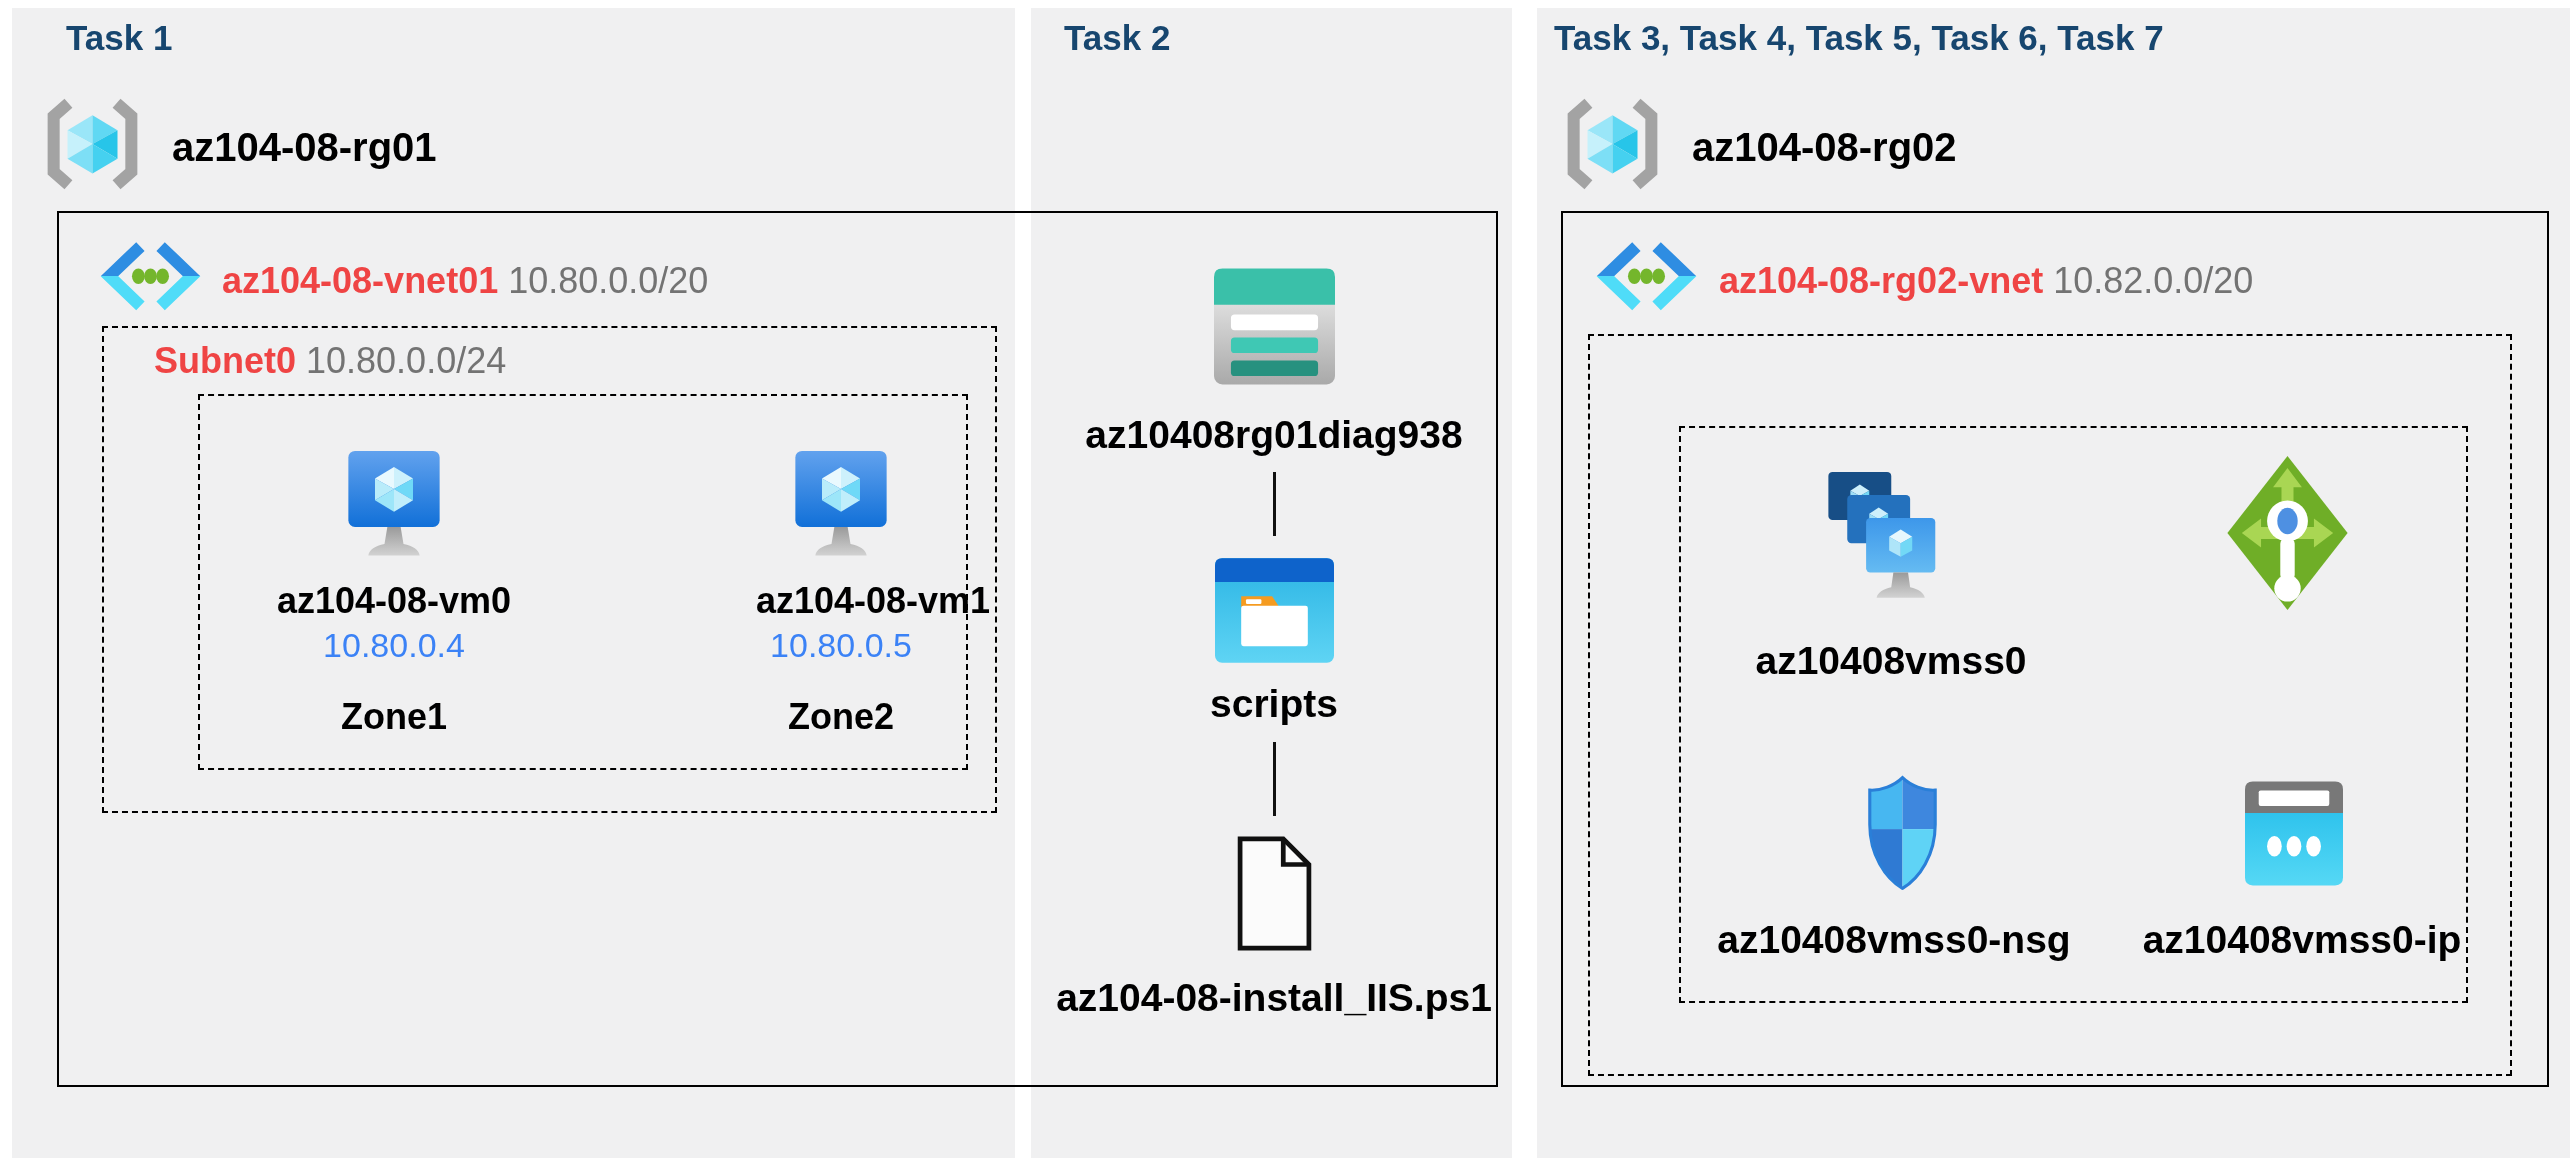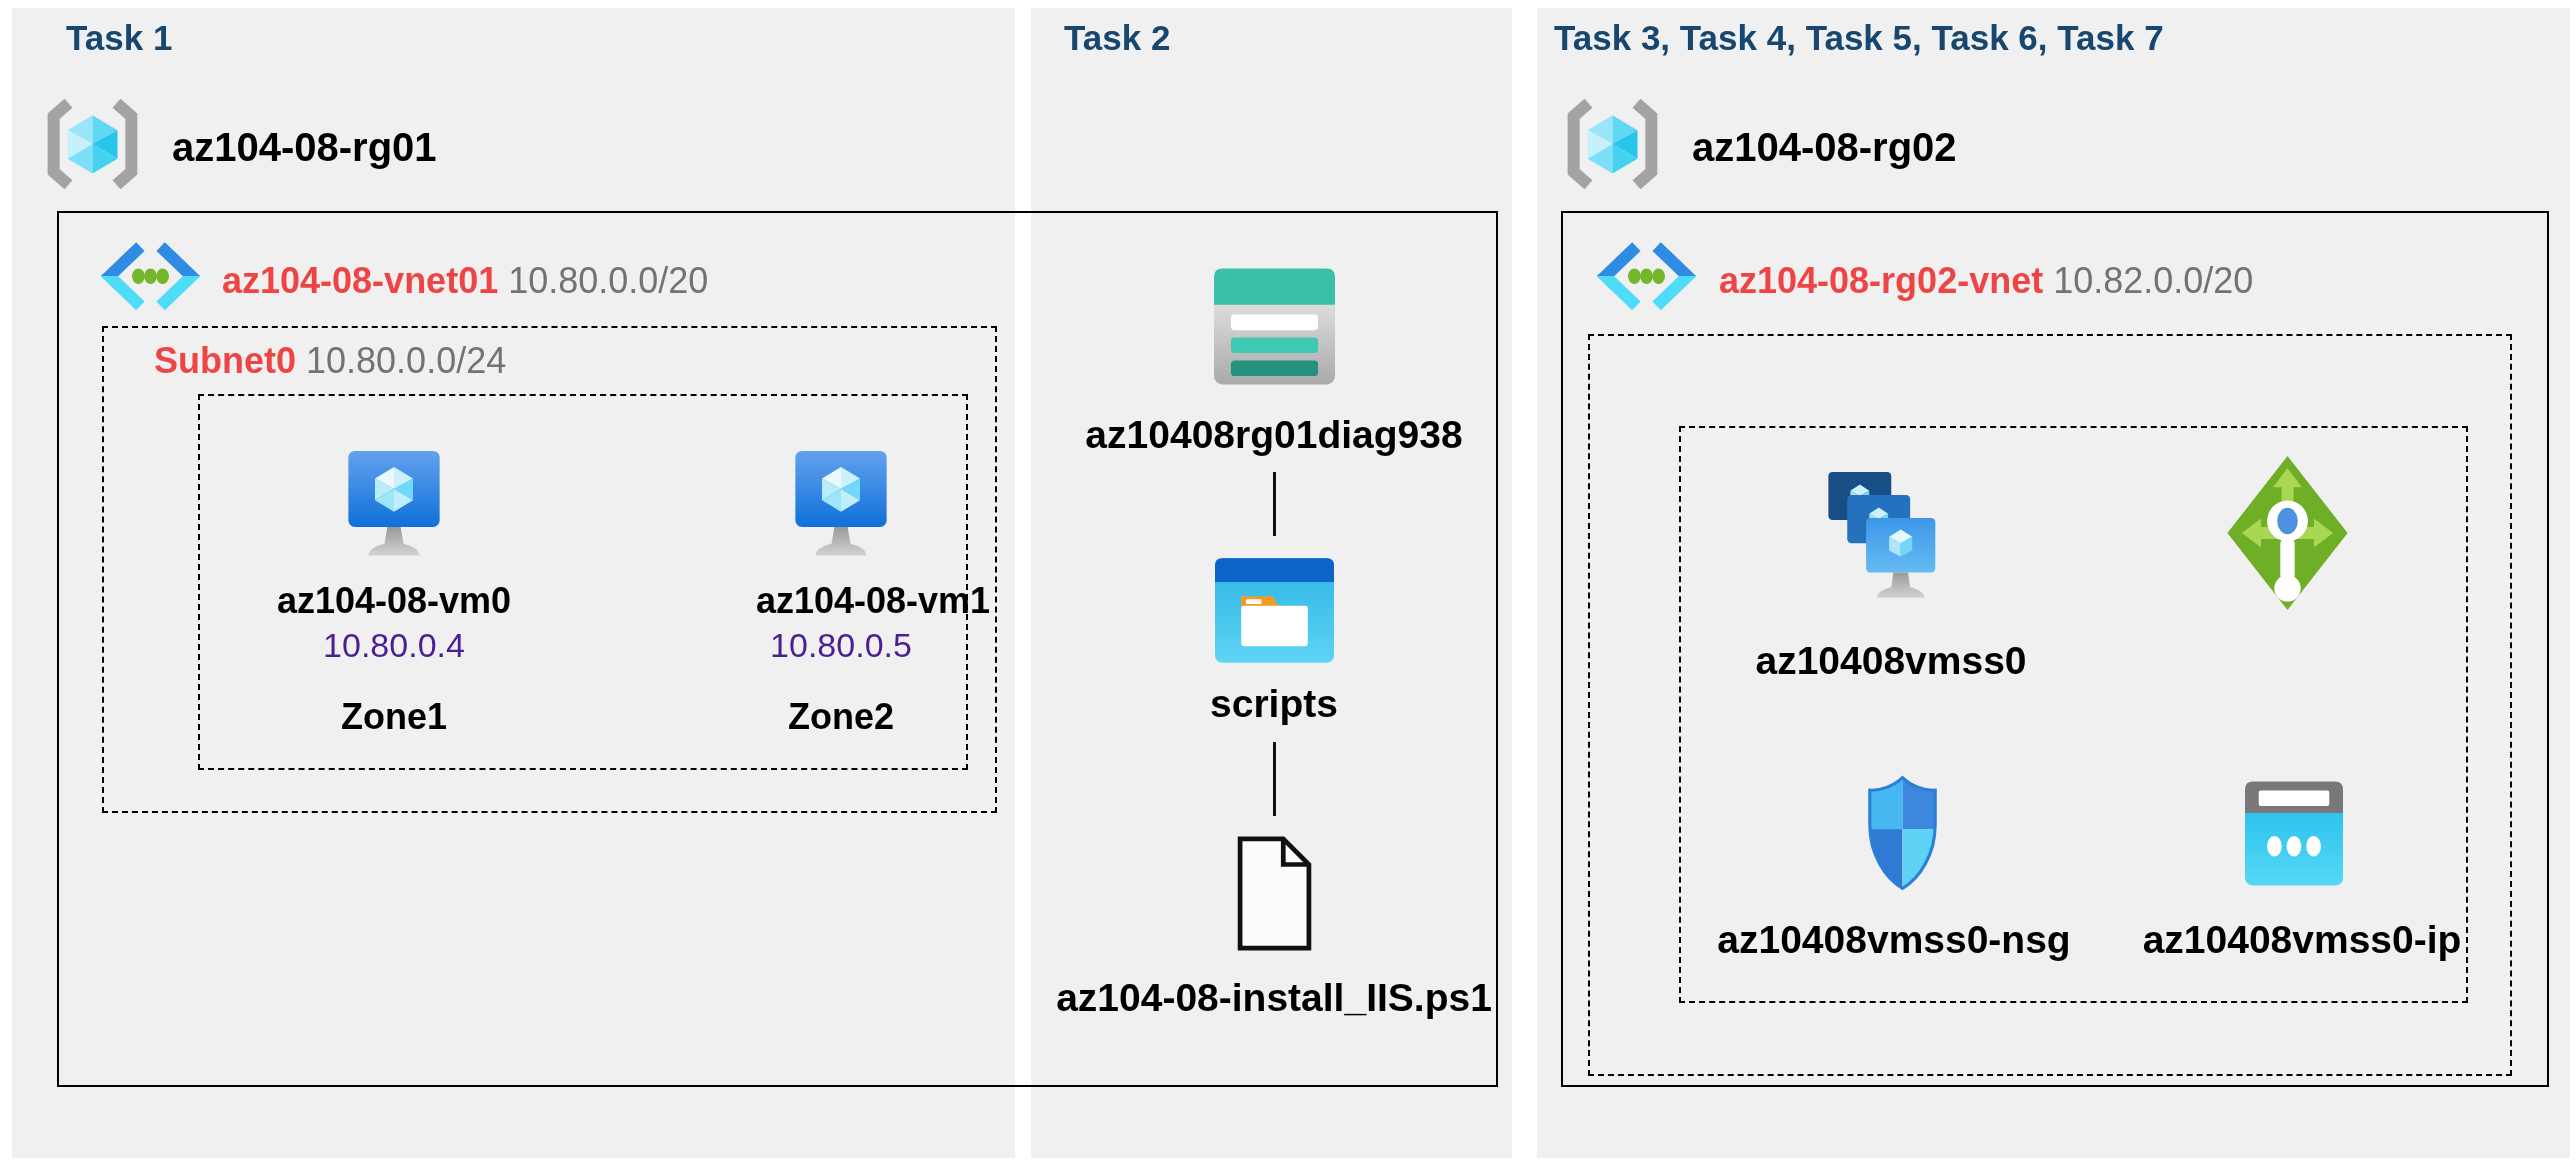--- a/index.html
+++ b/index.html
@@ -10,21 +10,21 @@
   .panel{position:absolute;top:8px;height:1150px;background:#f0f0f1;}
   .task-title{position:absolute;font-size:35px;font-weight:bold;color:#17466f;white-space:nowrap;}
   .solid-box{position:absolute;border:2.7px solid #000;box-sizing:border-box;}
   .dashed-box{position:absolute;border:2.7px dashed #000;box-sizing:border-box;}
   .lbl{position:absolute;white-space:nowrap;}
   .b{font-weight:bold;color:#ef4444;}
   .r{font-weight:normal;color:#737373;}
   .name-60{font-size:40px;font-weight:bold;}
   .row-54{font-size:36px;}
   .vm-name{font-size:36px;font-weight:bold;transform:translateX(-50%);}
-  .vm-ip{font-size:34px;font-weight:normal;color:#4c1d95;transform:translateX(-50%);}
+  .vm-ip{font-size:34px;font-weight:normal;color:#3b82f6;transform:translateX(-50%);}
   .vm-zone{font-size:36px;font-weight:bold;transform:translateX(-50%);}
   .c-label{font-size:39px;font-weight:bold;transform:translateX(-50%);}
   .icon{position:absolute;}
   .icon svg{display:block;width:100%;height:100%;}
   .connector{position:absolute;width:3.4px;background:#111;}
 </style>
 </head>
 <body>
 
 <div class="stage">

